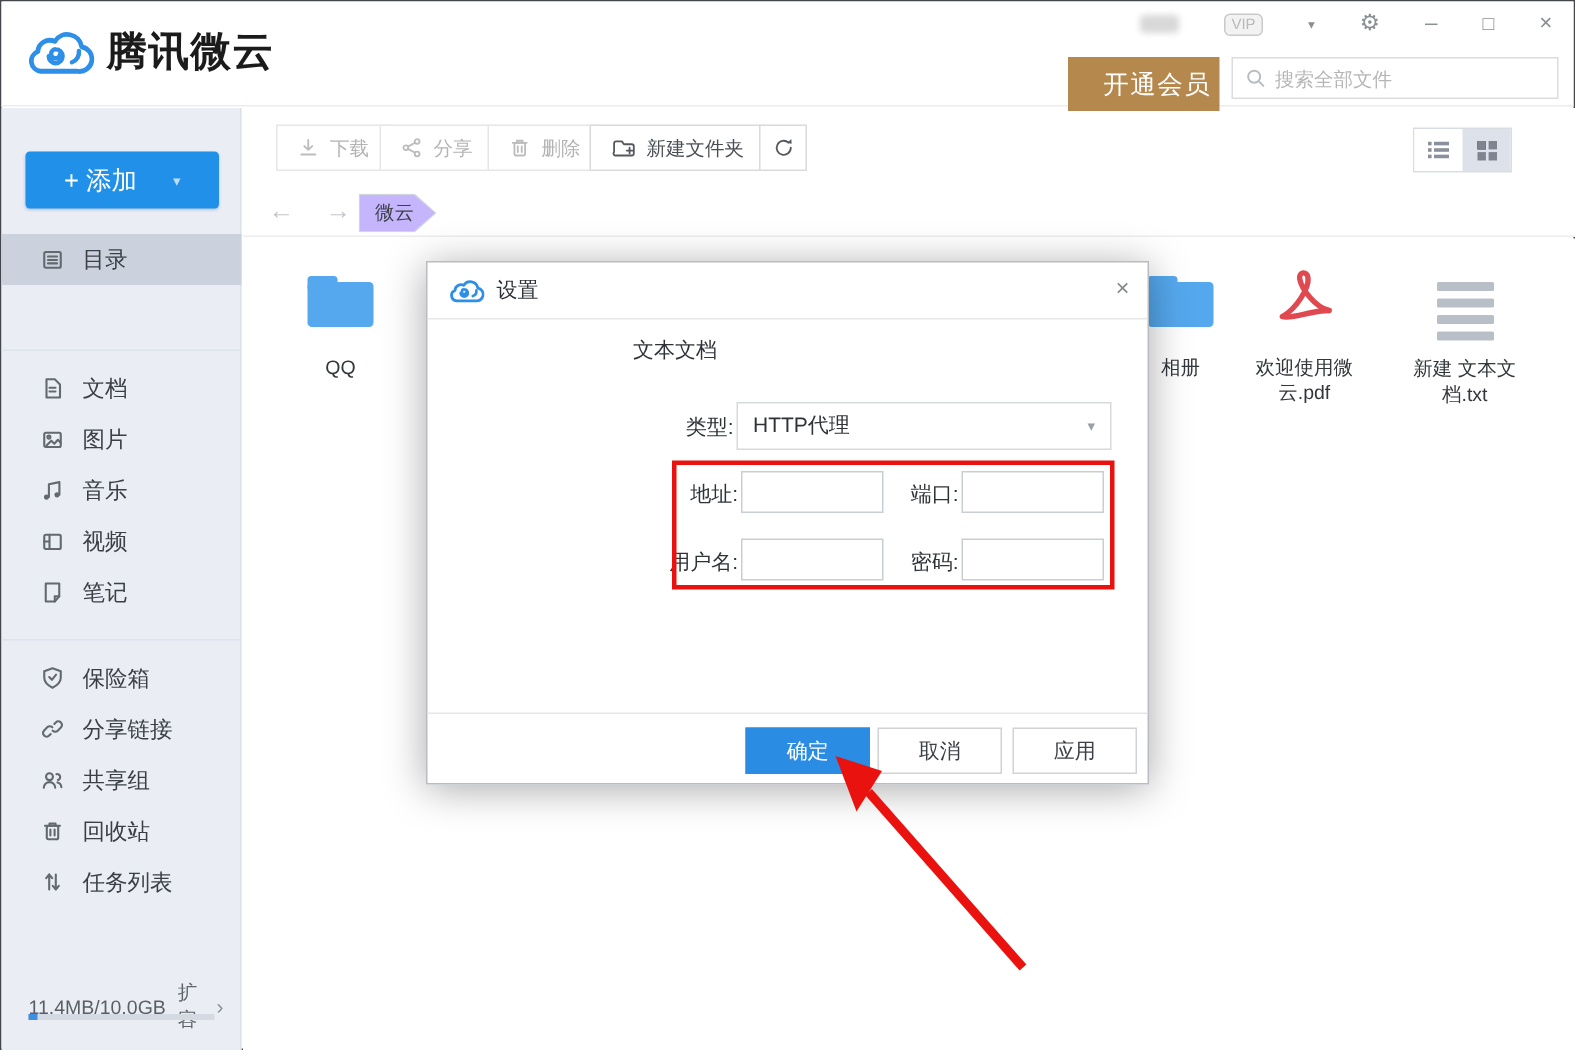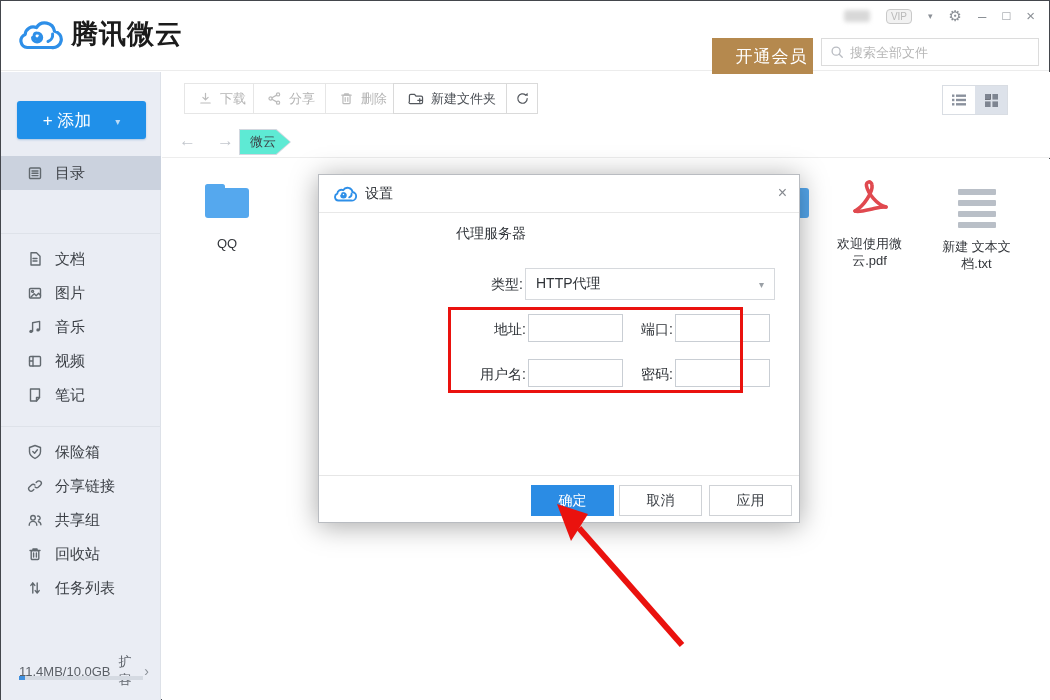--- a/index.html
+++ b/index.html
@@ -4,21 +4,21 @@
 <style>
   * { margin:0; padding:0; box-sizing:border-box; }
   html,body { width:1050px; height:700px; }
   body { font-family:"Liberation Sans","DejaVu Sans",sans-serif; background:#fff; overflow:hidden; }
   .app { position:relative; width:1050px; height:700px; background:#fff; border:1px solid #43464c; }
 
   
   .topbar { position:absolute; left:0; top:0; width:100%; height:70px; background:#fff; border-bottom:1px solid #ececec; z-index:3; }
   .logo { position:absolute; left:16px; top:15px; display:flex; align-items:center; gap:8px; }
   .logo-text { font-size:27px; font-weight:bold; color:#1b1b1b; letter-spacing:1px; }
-  .winrow { position:absolute; right:14px; top:7px; display:flex; align-items:center; gap:16px; color:#9aa0a6; }
+  .winrow { position:absolute; right:14px; top:7px; display:flex; align-items:center; gap:30px; color:#9aa0a6; }
   .user-blur { width:26px; height:12px; border-radius:3px; background:#d8d8d8; filter:blur(2px); }
   .vip-badge { font-size:10px; color:#b9b9b9; border:1px solid #c9c9c9; border-radius:4px; padding:0 4px; line-height:13px; background:#f2f2f2; }
   .wicon { font-size:13px; color:#8b9096; cursor:default; line-height:16px; }
   .wicon.big { font-size:15px; }
   .member-btn { position:absolute; left:711px; top:37px; width:101px; height:36px; background:#b5894e; color:#fff; font-size:17px; display:flex; align-items:center; justify-content:center; letter-spacing:1px;padding-left:18px; }
   .searchbox { position:absolute; left:820px; top:37px; width:218px; height:28px; border:1px solid #dcdcdc; background:#fff; display:flex; align-items:center; padding:0 8px; gap:6px; }
   .searchbox input { border:none; outline:none; flex:1; font-size:13px; color:#444; font-family:inherit; }
   .searchbox input::placeholder { color:#b6b6b6; }
 
   
@@ -42,31 +42,31 @@
   .tb-btn svg { display:block; }
   .view-toggle { position:absolute; right:43px; top:13px; display:flex; border:1px solid #d9dde3; cursor:pointer; }
   .vt-cell { width:32px; height:28px; display:flex; align-items:center; justify-content:center; background:#fff; }
   .vt-cell.active { background:#dde2ea; }
 
   
   .crumbbar { position:absolute; left:161px; top:125px; width:889px; height:32px; background:#fff; border-bottom:1px solid #ededed; z-index:2; }
   .nav-arrow { position:absolute; top:5px; font-size:17px; color:#c3c7cd; cursor:pointer; }
   .nav-back { left:17px; } .nav-fwd { left:55px; }
   .pennant { position:absolute; left:77px; top:3px; width:52px; height:26px; clip-path:polygon(0 0,72% 0,100% 50%,72% 100%,0 100%); background:#d2d7df; cursor:pointer; }
-  .pennant-in { position:absolute; left:1px; top:1px; width:50px; height:24px; clip-path:polygon(0 0,72% 0,100% 50%,72% 100%,0 100%); background:#5eead4; display:flex; align-items:center; padding-left:10px; font-size:13px; color:#3d4147; }
+  .pennant-in { position:absolute; left:1px; top:1px; width:50px; height:24px; clip-path:polygon(0 0,72% 0,100% 50%,72% 100%,0 100%); background:#c4b5fd; display:flex; align-items:center; padding-left:10px; font-size:13px; color:#3d4147; }
 
   
   .content { position:absolute; left:161px; top:158px; width:889px; height:541px; background:#fff; z-index:1; }
   .file-item { position:absolute; text-align:center; cursor:pointer; }
   .file-label { font-size:13px; color:#33363b; line-height:17px; margin-top:10px; }
   .txt-icon { display:inline-flex; flex-direction:column; gap:5px; padding-top:6px; }
   .txt-icon span { display:block; width:38px; height:6px; background:#b9bfc7; border-radius:1px; }
 
   
-  .dialog { position:absolute; left:283px; top:173px; width:482px; height:349px; background:#fff; border:1px solid #b9bcc1; box-shadow:0 3px 26px rgba(0,0,0,.35); z-index:10;margin-left:34px; }
+  .dialog { position:absolute; left:283px; top:173px; width:482px; height:349px; background:#fff; border:1px solid #b9bcc1; box-shadow:0 3px 26px rgba(0,0,0,.35); z-index:10; }
   .dlg-head { position:absolute; left:0; top:0; width:100%; height:38px; border-bottom:1px solid #e8e8e8; display:flex; align-items:center; padding:0 14px; gap:8px; }
   .dlg-title { font-size:14px; color:#2f3338; }
   .dlg-close { position:absolute; right:12px; top:9px; font-size:16px; color:#85898f; cursor:pointer; line-height:18px; }
   .dlg-tabs { position:absolute; left:0; top:38px; width:117px; height:263px; border-right:1px solid #e5e8ec; }
   .dlg-tab { width:117px; height:34px; display:flex; align-items:center; padding-left:24px; font-size:14px; color:#3c4046; border-bottom:1px solid #eef0f3; cursor:pointer; }
   .dlg-tab.selected { background:#2b8ce4; color:#fff; border-bottom:none; }
   .section-title { position:absolute; left:137px; top:50px; font-size:14px; color:#2f3338; }
   .dlg-label { position:absolute; font-size:14px; color:#2f3338; text-align:right; }
   .dropdown { position:absolute; left:206px; top:93px; width:250px; height:32px; border:1px solid #d6d9dd; background:#fff; display:flex; align-items:center; padding:0 10px; font-size:14px; color:#2f3338; cursor:pointer; }
   .dropdown .dd-caret { margin-left:auto; font-size:10px; color:#9aa0a6; }
@@ -351,21 +351,21 @@
       <svg width="24" height="17" viewBox="0 0 46 32">
         <path d="M37.5 13.2 A9.8 9.8 0 0 0 19.5 9.6 A8 8 0 0 0 8.2 16.4 A6.8 6.8 0 0 0 10.2 29.5 H34.5 a8 8 0 0 0 3-16.3Z" fill="#fff" stroke="#2e8fe8" stroke-width="3.6" stroke-linejoin="round"></path>
         <path d="M15.5 19.5 a4.6 4.6 0 1 0 4.6-4.6 a3 3 0 1 0 2.9 3.4" fill="none" stroke="#2e8fe8" stroke-width="3.4" stroke-linecap="round"></path>
         <path d="M31 23.5 a7 7 0 0 0 4.6-7.5" fill="none" stroke="#2e8fe8" stroke-width="3.4" stroke-linecap="round"></path>
       </svg>
       <span class="dlg-title">设置</span>
       <span class="dlg-close">×</span>
     </div>
 
 
-    <div class="section-title">代理服务器</div>
+    <div class="section-title">文本文档</div>
 
     <div class="dlg-label" style="left:160px;top:101px;width:44px">类型:</div>
     <div class="dropdown">
       <span>HTTP代理</span>
       <span class="dd-caret">▾</span>
     </div>
 
     <div class="dlg-label" style="left:157px;top:146px;width:50px">地址:</div>
     <input class="dlg-input" style="left: 209px; top: 139px;">
     <div class="dlg-label" style="left:304px;top:146px;width:50px">端口:</div>

